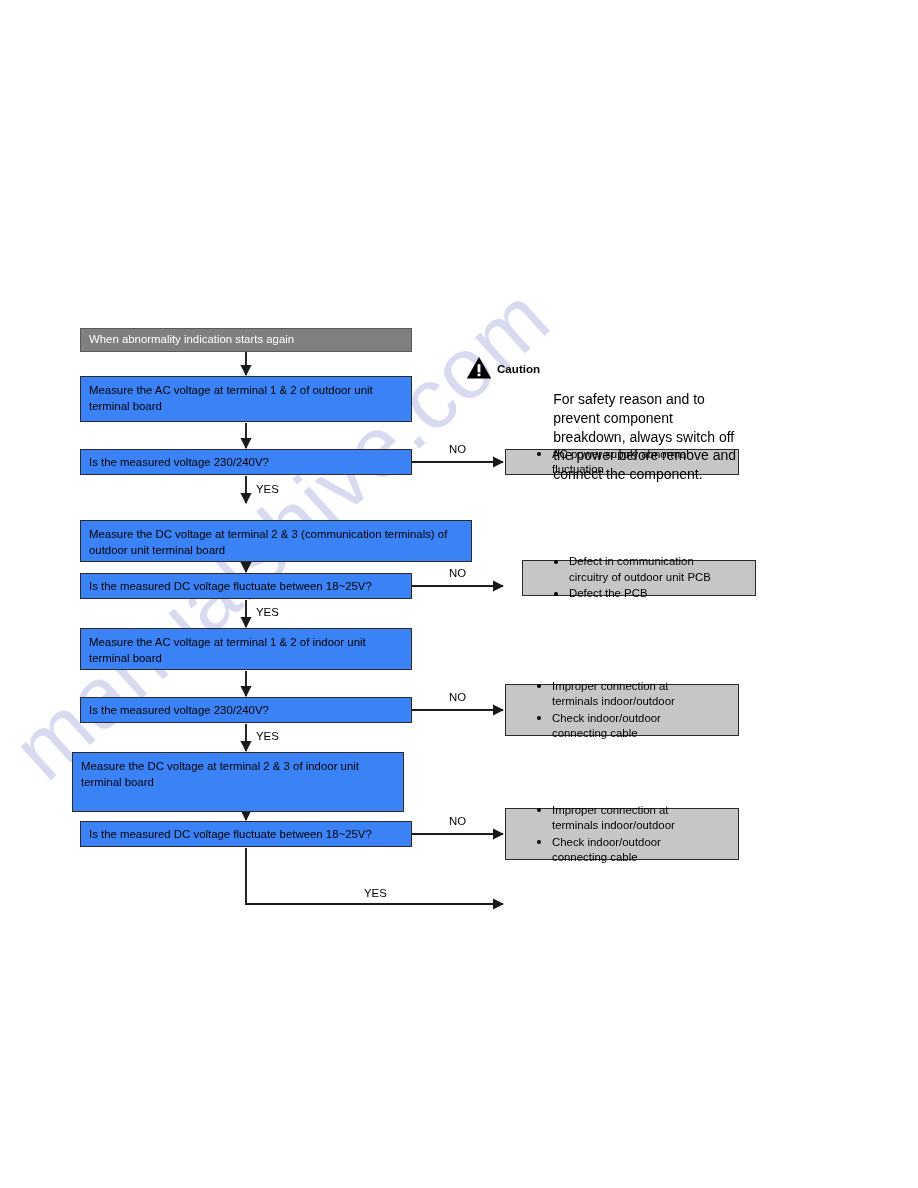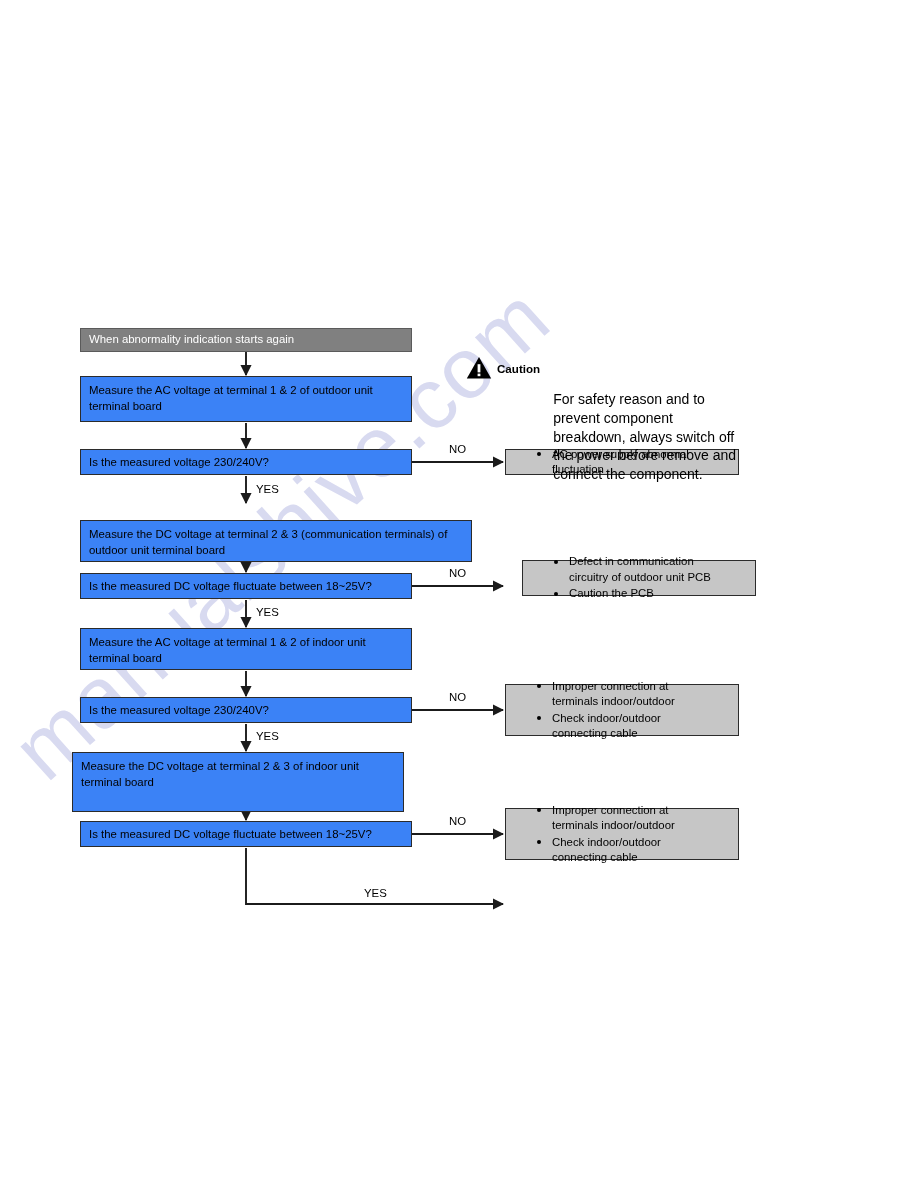--- a/index.html
+++ b/index.html
@@ -244,21 +244,21 @@
 
   <div class="node result-node vcenter" style="left:505px; top:449px; width:234px; height:26px;">
     <ul class="bullets">
       <li>AC power supply abnormal fluctuation</li>
     </ul>
   </div>
 
   <div class="node result-node vcenter" style="left:522px; top:560px; width:234px; height:36px;">
     <ul class="bullets">
       <li>Defect in communication circuitry of outdoor unit PCB</li>
-      <li>Caution the PCB</li>
+      <li>Defect the PCB</li>
     </ul>
   </div>
 
   <div class="node result-node vcenter" style="left:505px; top:684px; width:234px; height:52px;">
     <ul class="bullets">
       <li>Improper connection at terminals indoor/outdoor</li>
       <li>Check indoor/outdoor connecting cable</li>
     </ul>
   </div>
 

